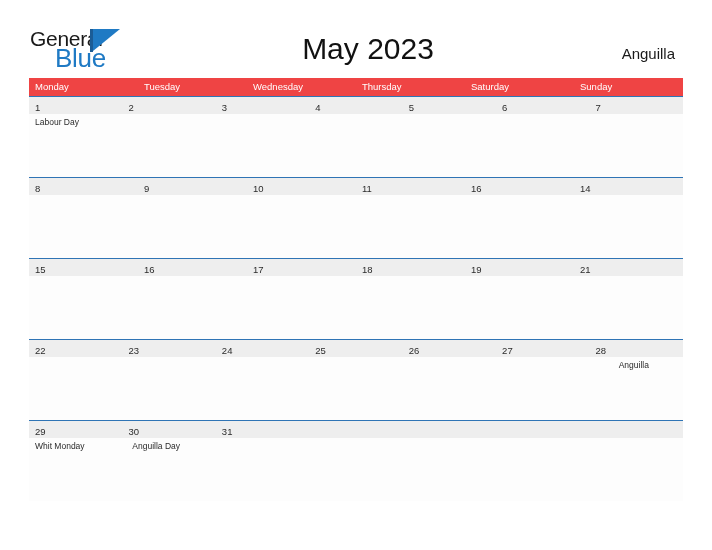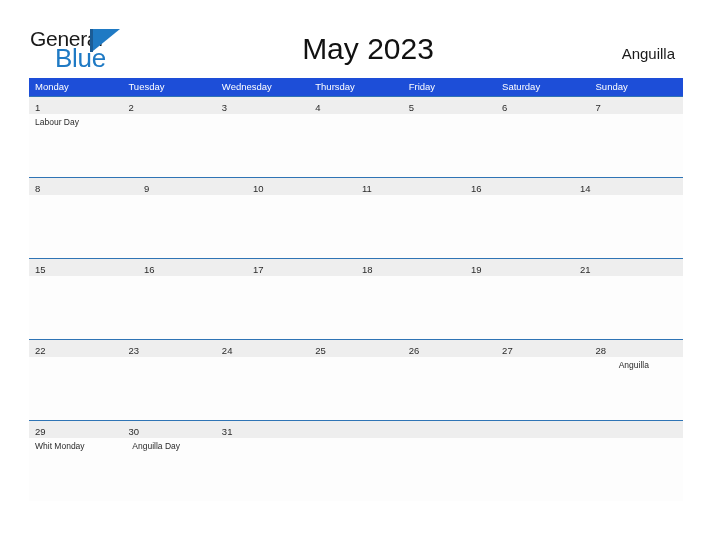--- a/index.html
+++ b/index.html
@@ -108,21 +108,21 @@
   
   .calendar {
     position: absolute;
     left: 29px;
     top: 78px;
     width: 654px;
   }
 
   .weekday-row {
     display: flex;
-    background: #1d4ed8;
+    background: #ef4444;
     height: 18px;
   }
   .weekday {
     flex: 1 1 0;
     box-sizing: border-box;
     padding: 3px 0 0 6px;
     color: #ffffff;
     font-size: 9.5px;
     line-height: 12px;
     font-family: "Liberation Sans", sans-serif;
@@ -201,21 +201,20 @@
 
   </div>
 
   <div class="calendar">
 
     <div class="weekday-row">
       <div class="weekday">Monday</div>
       <div class="weekday">Tuesday</div>
       <div class="weekday">Wednesday</div>
       <div class="weekday">Thursday</div>
-      <div class="weekday">Friday</div>
       <div class="weekday">Saturday</div>
       <div class="weekday">Sunday</div>
     </div>
 
     <div class="week-row">
       <div class="dates daynums">
         <div class="daycell"><span class="daynum">1</span></div>
         <div class="daycell"><span class="daynum">2</span></div>
         <div class="daycell"><span class="daynum">3</span></div>
         <div class="daycell"><span class="daynum">4</span></div>

